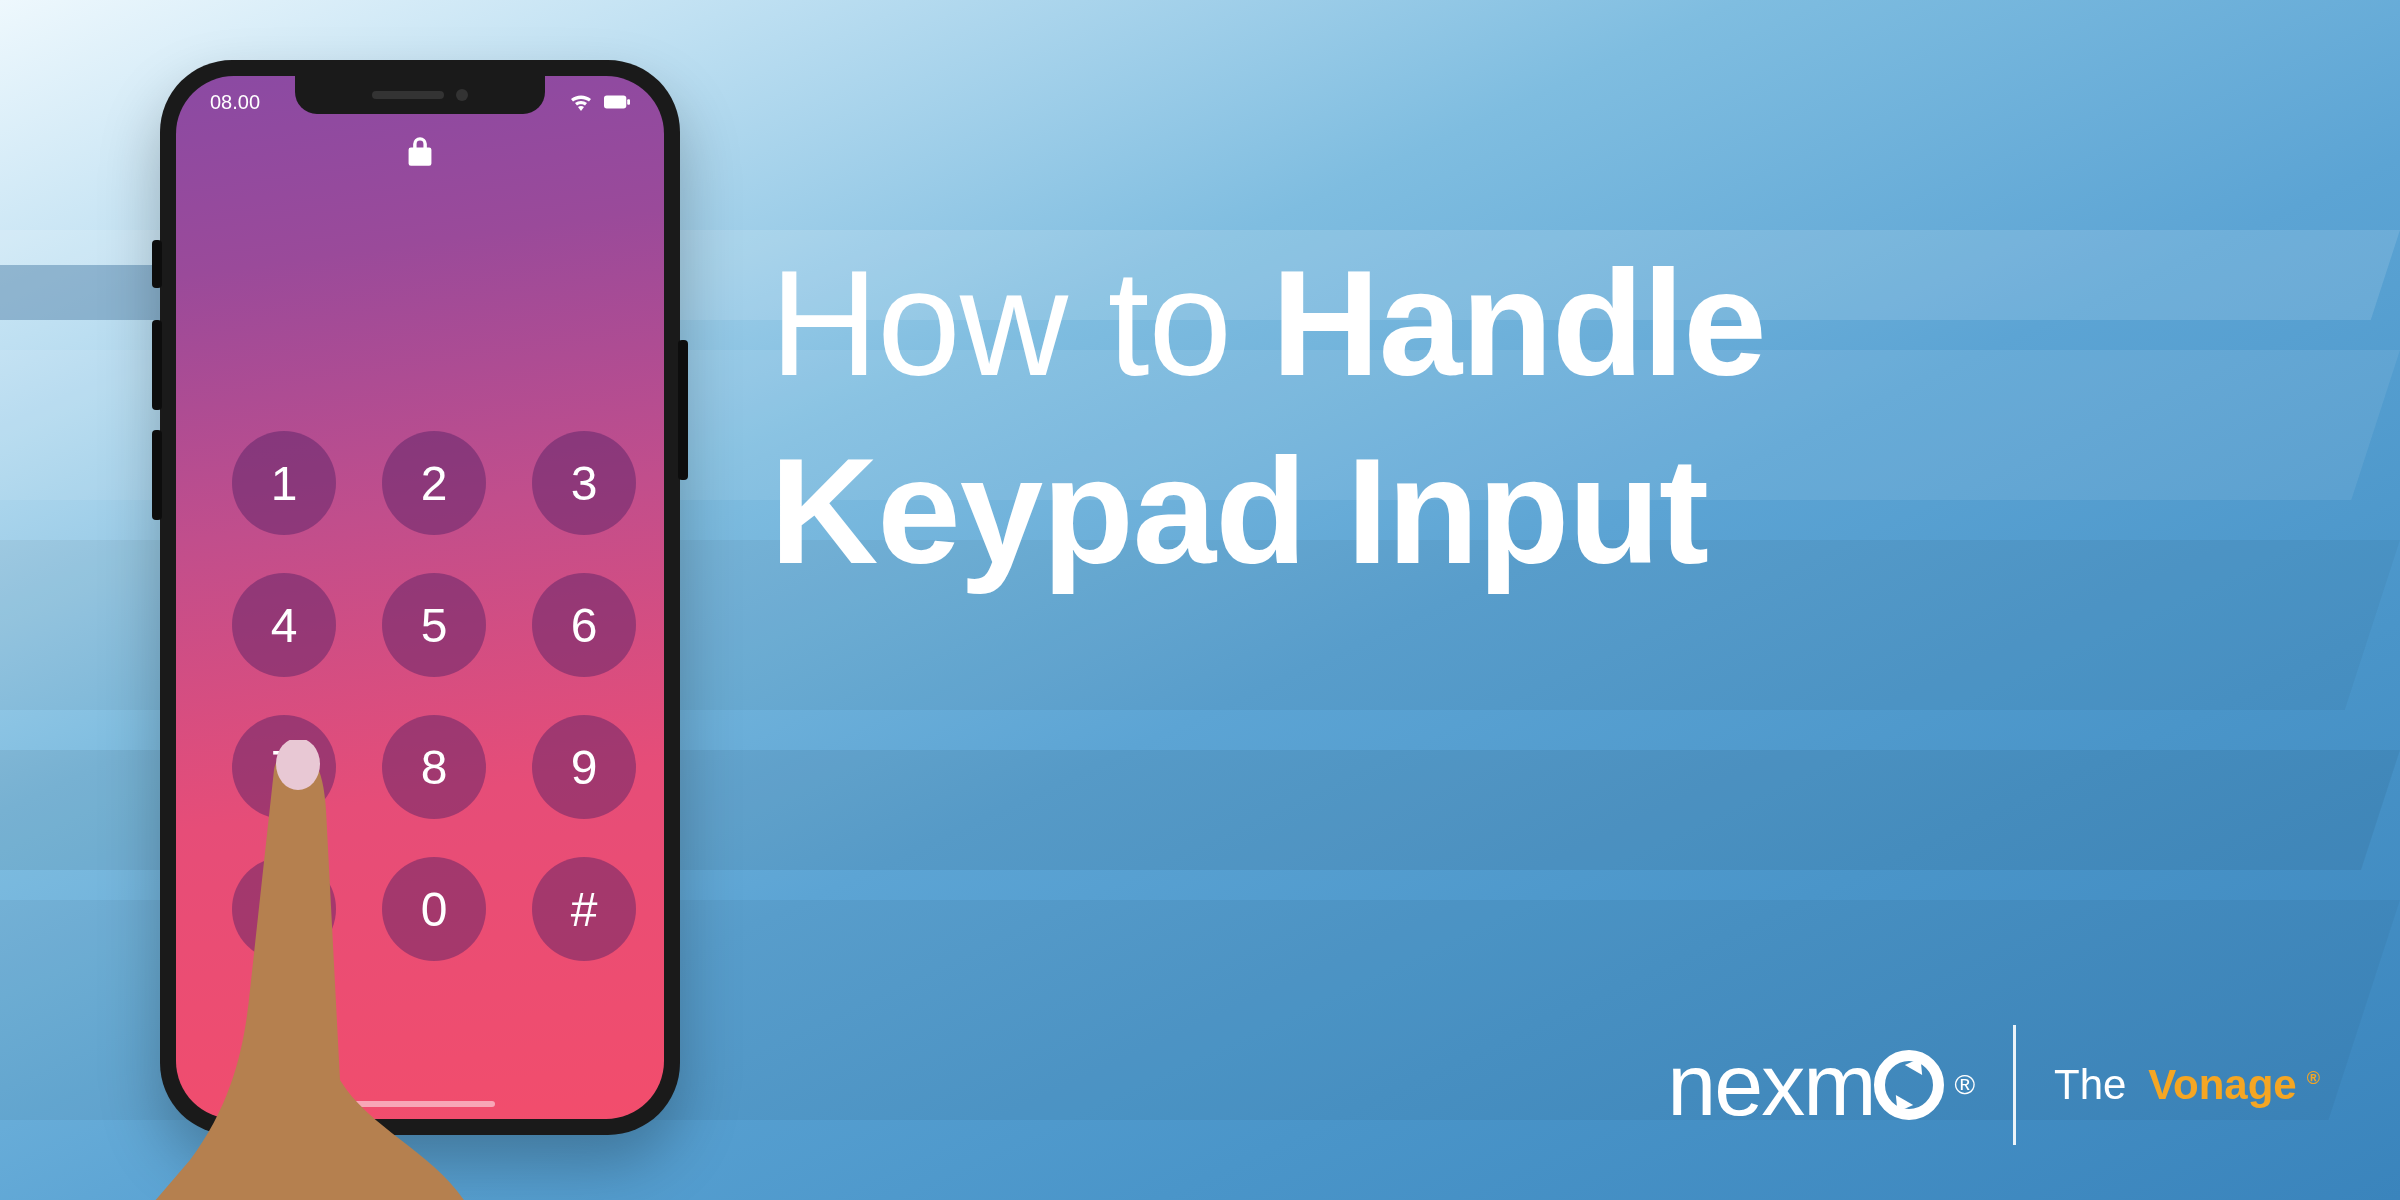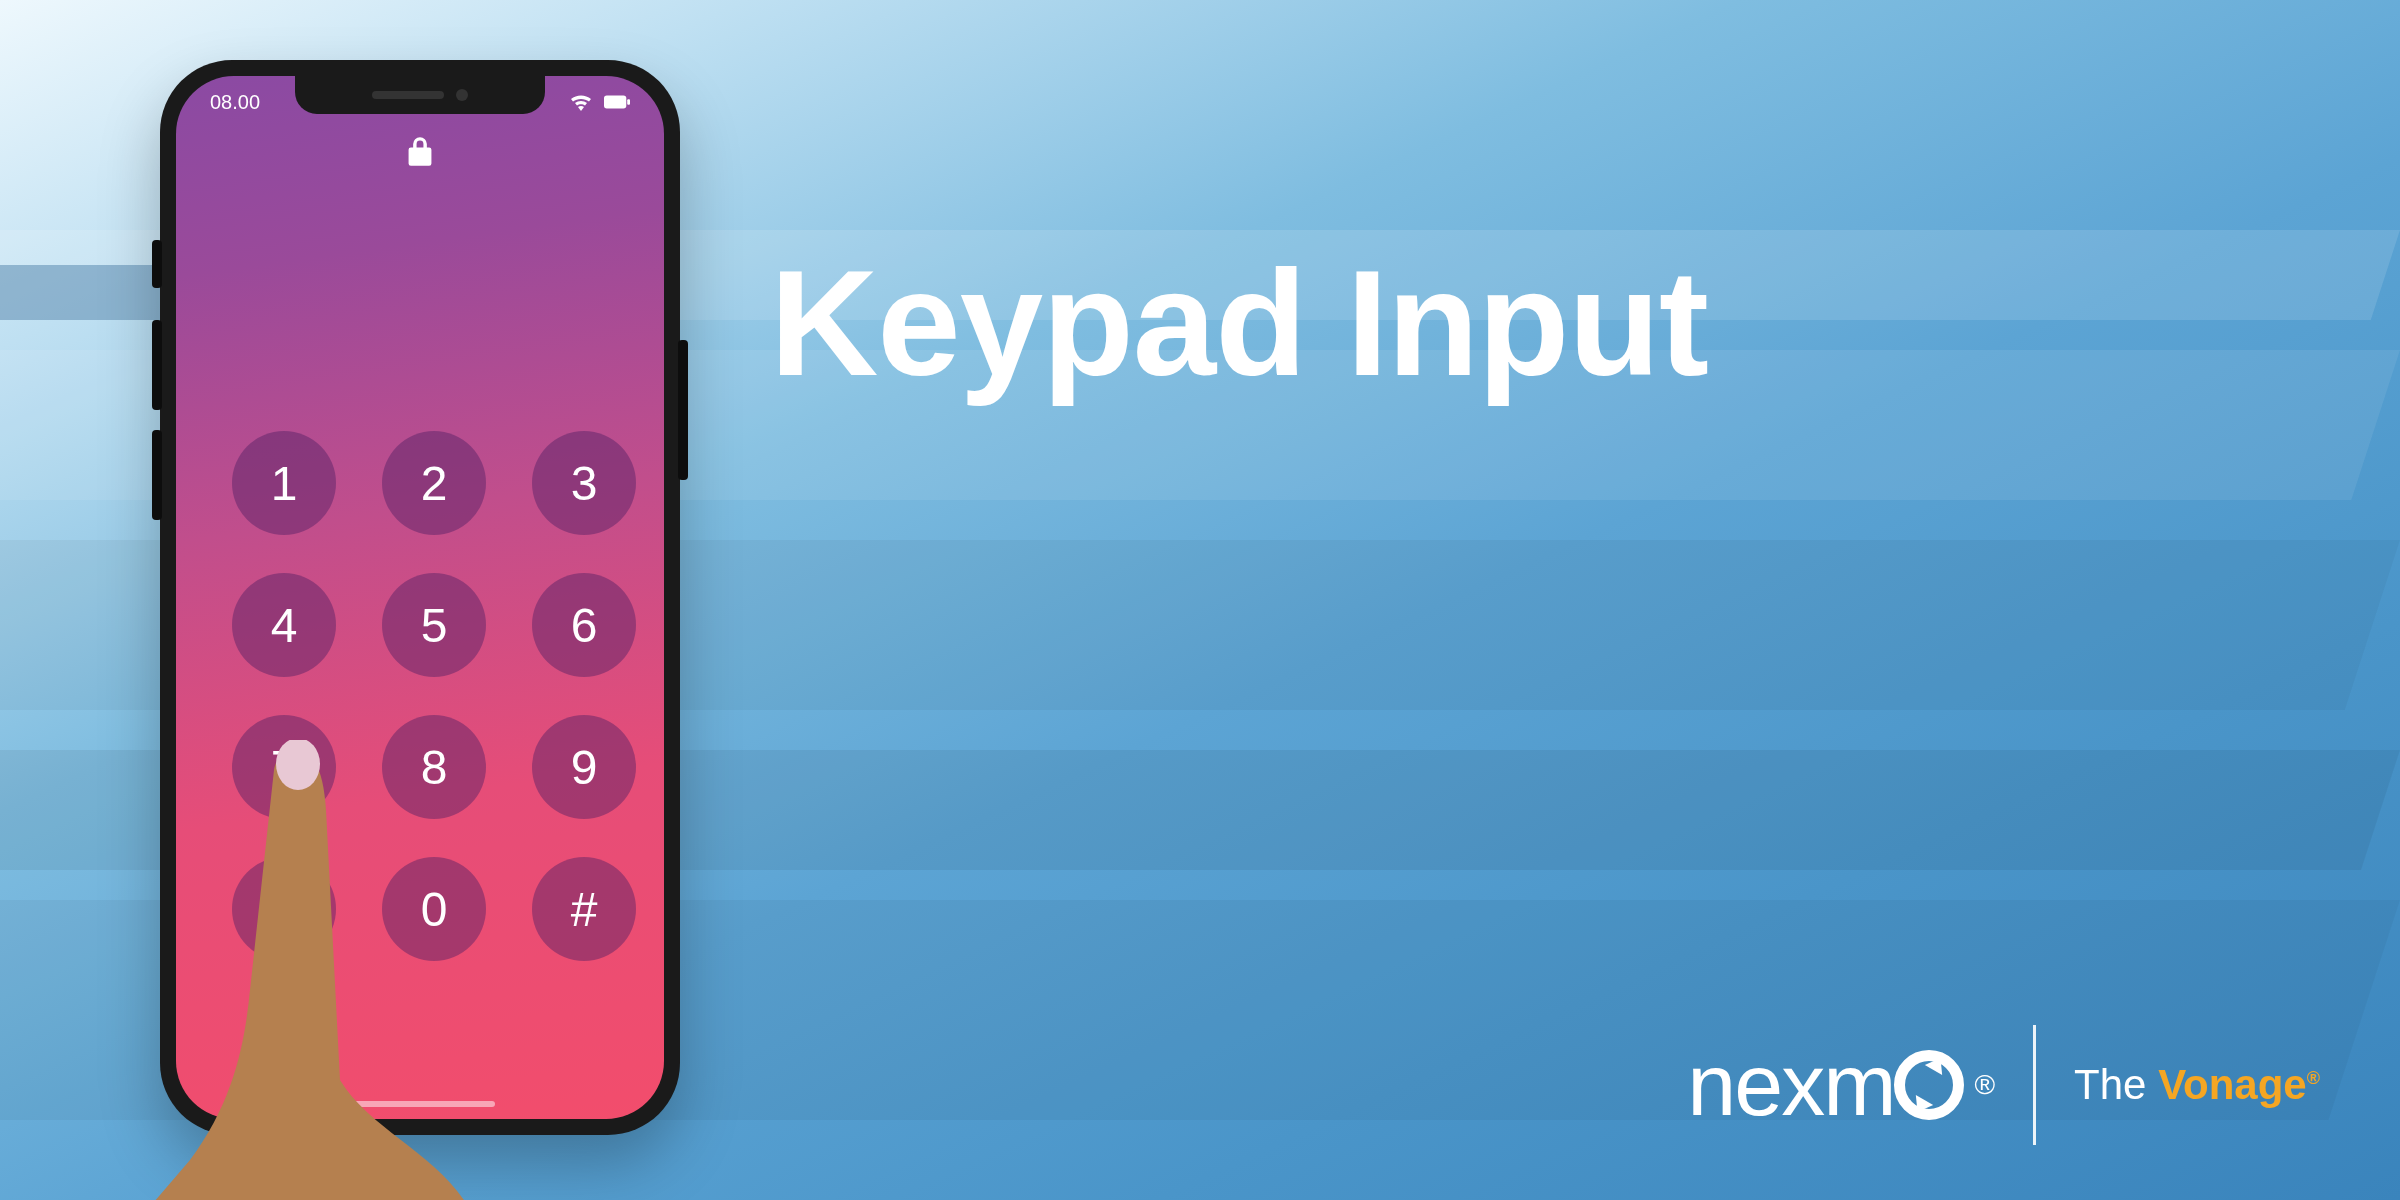--- a/index.html
+++ b/index.html
@@ -51,21 +51,21 @@
     transform: rotate(30deg);
   }
   .nexmo-o::after {
     bottom:-4px; right:22px;
     border-left:10px solid transparent; border-right:10px solid transparent; border-top:14px solid #fff;
     transform: rotate(30deg);
   }
   .reg { font-size: 28px; vertical-align: super; margin-left:6px; }
   .divider { width:3px; height:120px; background:#fff; opacity:0.9; }
   .tagline { font-size:42px; line-height:1.15; font-weight:400; }
-  .tagline .orange { color:#f5a623; font-weight:600; }
+  .tagline .orange { color:#f5a623; font-weight:600;margin-left:10px; }
   .tagline .small-reg { font-size:18px; vertical-align: super; }
 
   
   .phone {
     position:absolute; left:160px; top:60px; width:520px; height:1075px;
     background:#1a1a1a; border-radius:72px; padding:16px;
     box-shadow: 0 30px 60px rgba(0,0,0,0.25);
   }
   .phone-btn { position:absolute; background:#0d0d0d; border-radius:4px; }
   .phone-btn.mute { left:-8px; top:180px; width:10px; height:48px; }
@@ -176,20 +176,23 @@
              L 30 560
              L 480 560
              L 430 470
              C 400 415 330 390 300 340
              L 286 70
              C 284 35 275 12 260 10 Z" fill="#b5804f"></path>
     <ellipse cx="258" cy="24" rx="22" ry="26" fill="#e8c8d4"></ellipse>
   </svg>
 
   <div class="headline">
+    <div>
+      <span>How to </span><span class="bold">Handle</span>
+    </div>
     <div class="bold">Keypad Input</div>
   </div>
 
   <div class="logo-block">
     <div class="nexmo-logo">
       <span class="nexmo-text">nexm</span>
       <span class="nexmo-o"></span>
       <span class="reg">®</span>
     </div>
     <div class="divider"></div>

